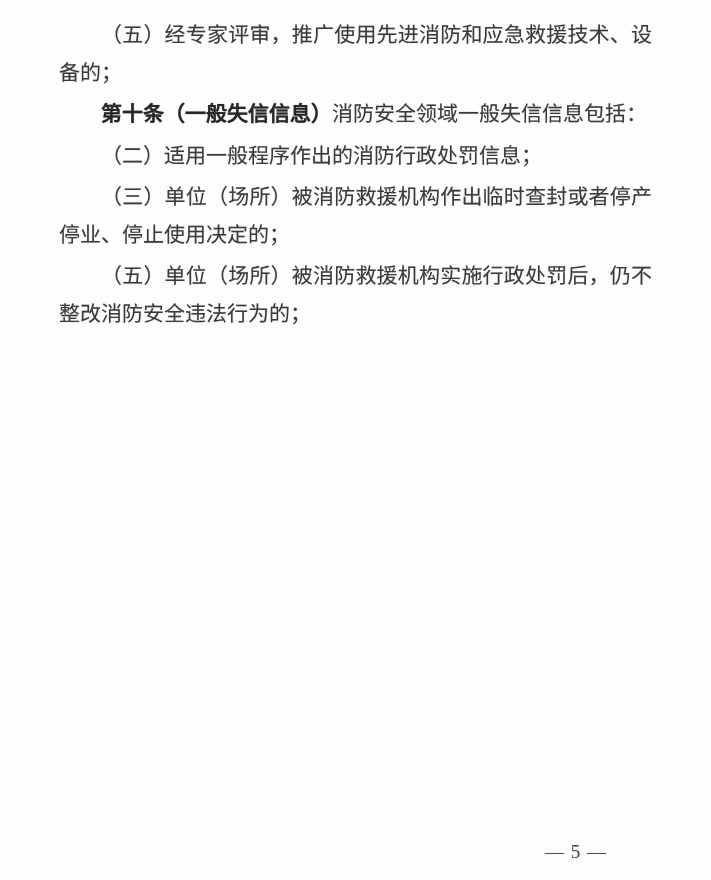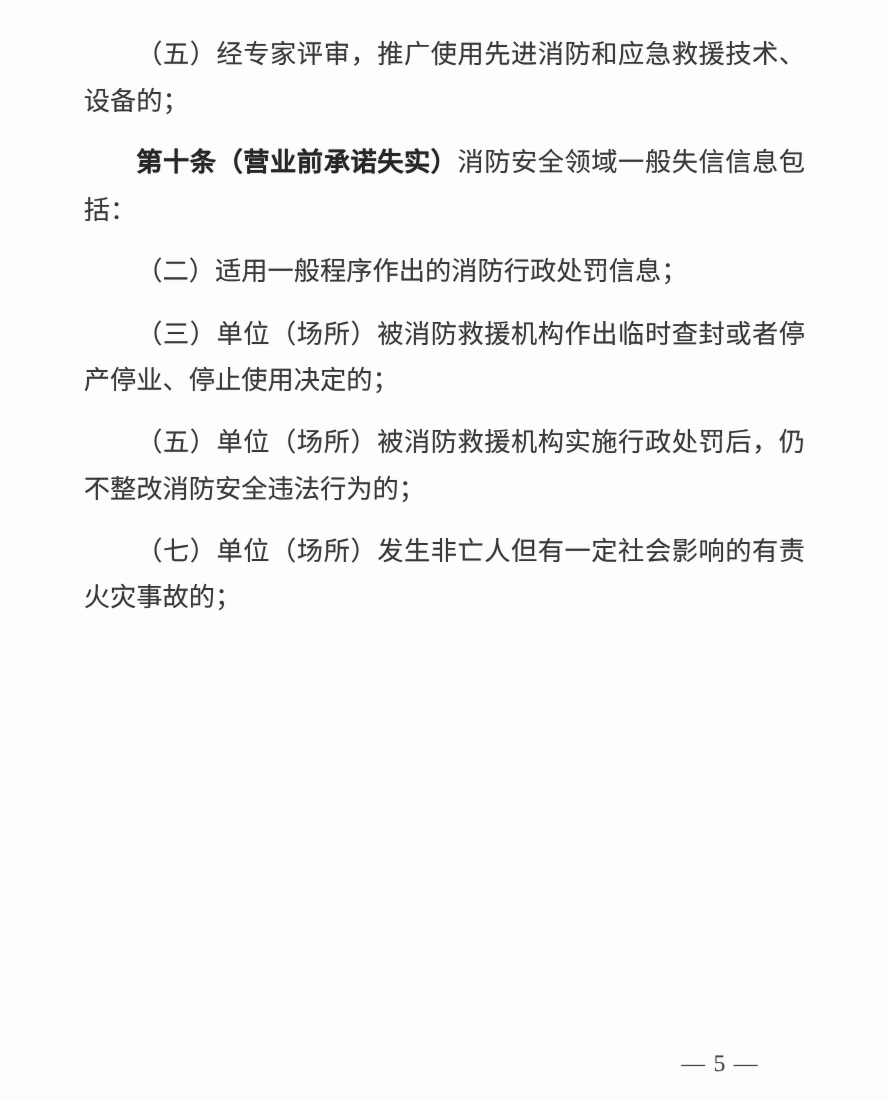--- a/index.html
+++ b/index.html
@@ -20,21 +20,21 @@
     left: 55px;
     top: 13px;
     width: 601px;
     font-size: 21px;
     line-height: 37.5px;
     color: #3b3b3b;
     text-align: justify;
     text-shadow: 0 0 1px rgba(70, 70, 70, 0.35);
   }
   .doc-body p {
-    margin: 12px;
+    margin: 4px;
     padding: 0;
     text-indent: 2em;
   }
   .article-lead {
     font-weight: 700;
     color: #272727;
     text-shadow: 0 0 1px rgba(40, 40, 40, 0.55);
   }
   .page-footer {
     position: absolute;
@@ -47,22 +47,21 @@
     text-shadow: 0 0 1px rgba(80, 80, 80, 0.3);
   }
 </style>
 </head>
 <body>
 
 <div class="page">
 
   <div class="doc-body">
     <p>（五）经专家评审，推广使用先进消防和应急救援技术、设备的；</p>
-    <p><span class="article-lead">第十条（营业前承诺失实）</span><span>消防安全领域一般失信信息包括：</span></p>
+    <p><span class="article-lead">第十条（一般失信信息）</span><span>消防安全领域一般失信信息包括：</span></p>
     <p>（二）适用一般程序作出的消防行政处罚信息；</p>
     <p>（三）单位（场所）被消防救援机构作出临时查封或者停产停业、停止使用决定的；</p>
     <p>（五）单位（场所）被消防救援机构实施行政处罚后，仍不整改消防安全违法行为的；</p>
-    <p>（七）单位（场所）发生非亡人但有一定社会影响的有责火灾事故的；</p>
   </div>
 
   <div class="page-footer">— 5 —</div>
 
 </div>
 
 </body></html>

